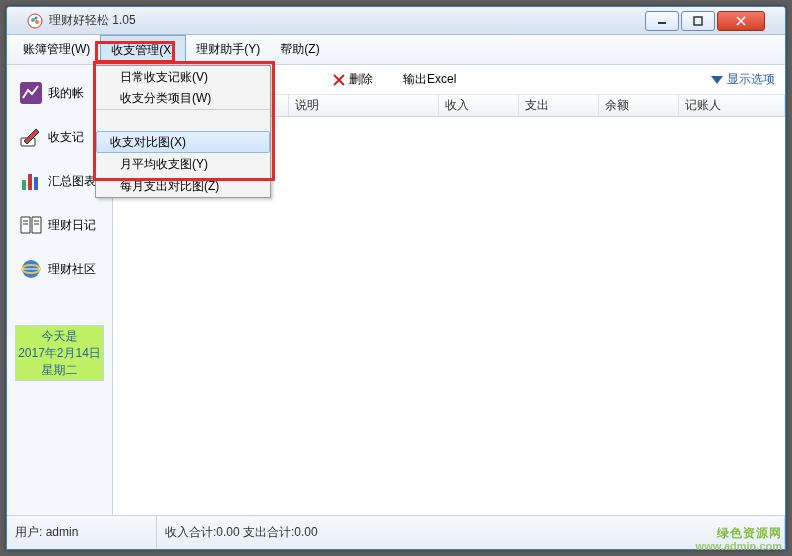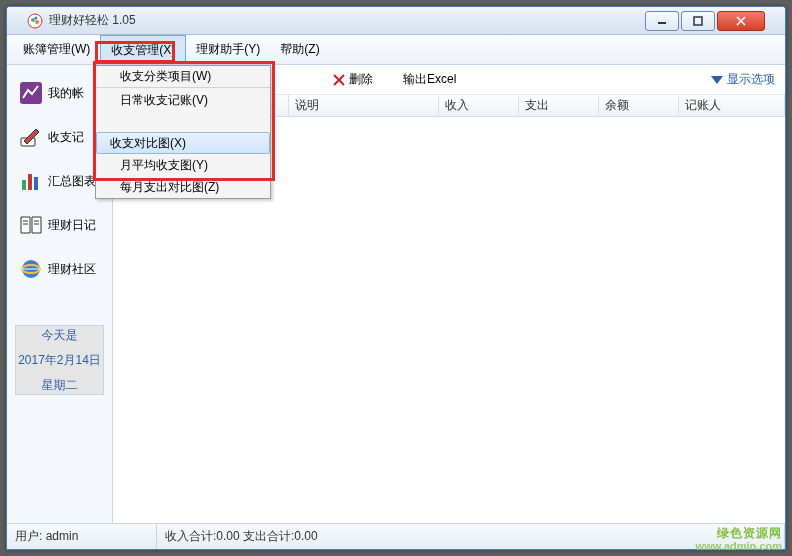--- a/index.html
+++ b/index.html
@@ -13,30 +13,30 @@
   .win-btn.close { background: linear-gradient(#f47a6b,#d54127); border-color: #a82c18; width: 48px; }
   .win-btn svg { pointer-events: none; }
   .menubar { height: 30px; background: linear-gradient(#fafcfe,#eef2f8); border-bottom: 1px solid #c6d4e6; display: flex; align-items: stretch; padding-left: 6px; }
   .menuitem { padding: 0 10px; display: flex; align-items: center; cursor: pointer; }
   .menuitem.active { background: #d6e6f7; border: 1px solid #7da9d8; border-bottom: none; }
   .body-area { position: relative; height: calc(100% - 28px - 22px - 18px); display: flex; }
   .sidebar { width: 106px; background: #f4f7fb; border-right: 1px solid #c6d4e6; display: flex; flex-direction: column; padding-top: 6px; }
   .side-btn { height: 40px; margin: 2px 6px; border: 1px solid transparent; border-radius: 3px; display: flex; align-items: center; gap: 4px; padding: 0 4px; cursor: pointer; }
   .side-btn .icon { width: 26px; height: 26px; flex-shrink: 0; }
   .side-btn .lbl { font-size: 12px; white-space: nowrap; overflow: hidden; }
-  .datebox { margin: 34px 8px 0 8px; height: 70px; background: #e5e5e5; border: 1px solid #c6d4e6; display: flex; flex-direction: column; align-items: center; justify-content: center; color: #2b5fa4; gap: 8px; }
+  .datebox { margin: 34px 8px 0 8px; height: 56px; background: #bef264; border: 1px solid #c6d4e6; display: flex; flex-direction: column; align-items: center; justify-content: center; color: #2b5fa4; gap: 0; }
   .main { flex: 1; background: #fff; display: flex; flex-direction: column; }
   .toolbar { height: 30px; display: flex; align-items: center; padding: 0 10px; gap: 30px; border-bottom: 1px solid #e4e9f1; }
   .toolbar .tbtn { display: flex; align-items: center; gap: 4px; cursor: pointer; text-align: right; }
   .toolbar .flex { flex: 1; }
   .showopt { color: #2b5fa4; }
   .table-head { height: 22px; background: linear-gradient(#fdfefe,#eef2f8); border-bottom: 1px solid #d2dbe8; display: flex; }
   .th { border-right: 1px solid #d8e0eb; display: flex; align-items: center; padding: 0 6px; color: #333; }
   .table-body { flex: 1; background: #fff; }
-  .statusbar { position: absolute; left: 0; right: 0; bottom: 0; height: 26px; background: linear-gradient(#f6f9fc,#e8eef6); border-top: 1px solid #c6d4e6; display: flex; align-items: center; font-size: 12px; color: #333; }
+  .statusbar { position: absolute; left: 0; right: 0; bottom: 0; height: 34px; background: linear-gradient(#f6f9fc,#e8eef6); border-top: 1px solid #c6d4e6; display: flex; align-items: center; font-size: 12px; color: #333; }
   .status-seg { border-right: 1px solid #c6d4e6; height: 100%; display: flex; align-items: center; padding: 0 8px; }
   .dropdown { position: absolute; top: 0; left: 0; width: 176px; background: #f4f4f4; border: 1px solid #9b9b9b; box-shadow: 2px 2px 3px rgba(0,0,0,0.2); }
   .dropdown .dditem { height: 22px; display: flex; align-items: center; padding: 0 24px; cursor: pointer; }
   .dropdown .dditem.sep-after { border-bottom: 1px solid #d0d0d0; margin-bottom: 1px; }
   .dropdown .dditem.hover { background: linear-gradient(#e7f1fd,#d0e4fb); border: 1px solid #8fb8e6; border-radius: 2px; padding: 0 13px; margin-top: 21px; }
   .red-frame { position: absolute; border: 3px solid #e52a2a; pointer-events: none; }
   .watermark { position: absolute; right: 10px; bottom: 4px; color: #7fbf3d; font-weight: bold; font-family: Arial, sans-serif; text-align: right; line-height: 1.1; pointer-events: none; }
   .watermark .big { font-size: 12px; letter-spacing: 1px; }
   .watermark .small { font-size: 11px; color: #9cc96d; }
 </style>
@@ -174,25 +174,25 @@
             <span>余额</span>
           </div>
         <div class="th" style="flex:1">
             <span>记账人</span>
           </div>
       </div>
       <div class="table-body"></div>
     </div>
 
     <div class="dropdown" style="left:88px; top:0px;">
+      <div class="dditem">
+          <span>日常收支记账(V)</span>
+        </div>
       <div class="dditem sep-after">
           <span>收支分类项目(W)</span>
-        </div>
-      <div class="dditem">
-          <span>日常收支记账(V)</span>
         </div>
       <div class="dditem hover">
           <span>收支对比图(X)</span>
         </div>
       <div class="dditem">
           <span>月平均收支图(Y)</span>
         </div>
       <div class="dditem">
           <span>每月支出对比图(Z)</span>
         </div>

